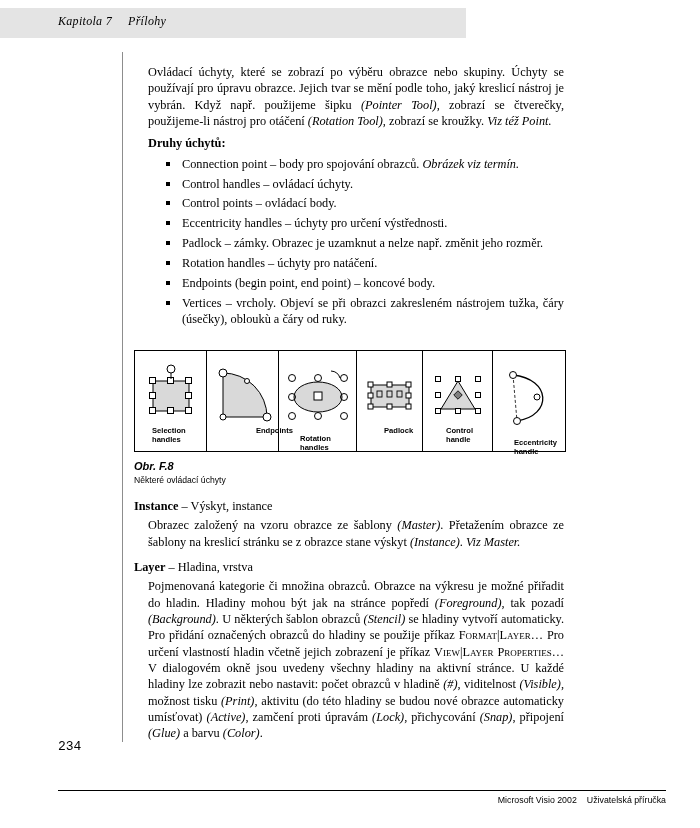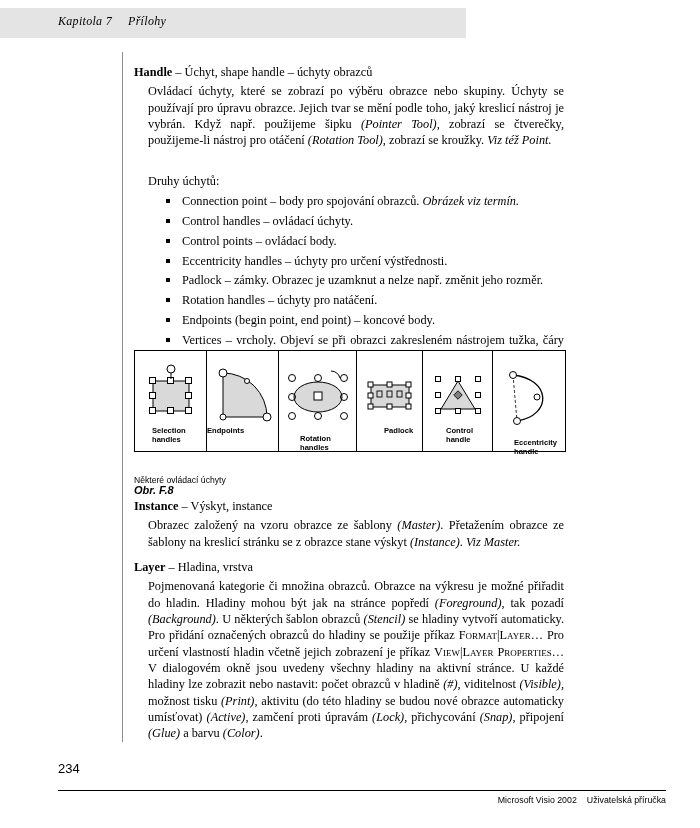--- a/index.html
+++ b/index.html
@@ -67,21 +67,22 @@
   }
   .para {
     margin: 0 0 6px 0;
     text-indent: 0;
     padding-left: 14px;
   }
   .it { font-style: italic; }
 
   .lead {
     padding-left: 14px;
-    margin: 24px 0 4px 0;
+    margin: 6px 0 4px 0;
+    font-weight: bold;
   }
 
   ul.bullets {
     list-style: none;
     margin: 0 0 6px 0;
     padding: 0 0 0 32px;
   }
   ul.bullets li {
     position: relative;
     margin-bottom: 3.5px;
@@ -131,21 +132,20 @@
   }
 
   .obr-num {
     position: absolute;
     left: 134px;
     top: 460px;
     font-family: "Liberation Sans", sans-serif;
     font-style: italic;
     font-weight: bold;
     font-size: 11px;
-    margin-top: 24px;
   }
   .obr-desc {
     position: absolute;
     left: 134px;
     top: 475px;
     font-family: "Liberation Sans", sans-serif;
     font-size: 8.6px;
   }
 
   .after-figure {
@@ -169,23 +169,22 @@
     left: 58px;
     top: 790px;
     width: 608px;
     height: 1px;
     background: #000;
   }
   .page-num {
     position: absolute;
     left: 58px;
     top: 739px;
-    font-family: Liberation Sans, sans-serif;
+    font-family: Liberation Mono, monospace;
     font-size: 13px;
-    margin-top: 22px;
   }
   .footer-right {
     position: absolute;
     right: 34px;
     top: 795px;
     font-family: "Liberation Sans", sans-serif;
     font-size: 8.8px;
   }
   .footer-right .sep { display: inline-block; width: 10px; }
 
@@ -197,23 +196,20 @@
 
 <div class="header-band"></div>
 <div class="header-text">
   <span class="chap-num">Kapitola 7</span><span>Přílohy</span>
 </div>
 
 <div class="left-rule"></div>
 
 <div class="content">
 
-  <div class="term-line">
-    <b>Handle</b><span> – Úchyt, shape handle – úchyty obrazců</span>
-  </div>
 
   <p class="para">
     Ovládací úchyty, které se zobrazí po výběru obrazce nebo skupiny. Úchyty se používají pro
     úpravu obrazce. Jejich tvar se mění podle toho, jaký kreslicí nástroj je vybrán. Když na­př.
     použijeme šipku <span class="it">(Pointer&nbsp;Tool)</span>, zobrazí se čtverečky, použijeme-li nástroj pro otáčení
     <span class="it">(Rotation&nbsp;Tool)</span>, zobrazí se kroužky. <span class="it">Viz též Point.</span>
   </p>
 
   <div class="lead">Druhy úchytů:</div>
 
@@ -321,21 +317,21 @@
       <line x1="20" y1="24" x2="24" y2="70" stroke="#000" stroke-width="0.8" stroke-dasharray="3,2"></line>
       <circle cx="20" cy="24" r="3.5" fill="#ffffff" stroke="#000" stroke-width="1"></circle>
       <circle cx="24" cy="70" r="3.5" fill="#ffffff" stroke="#000" stroke-width="1"></circle>
       <circle cx="44" cy="46" r="3" fill="#ffffff" stroke="#000" stroke-width="1"></circle>
     </svg>
   </div>
 </div>
 
 <div class="fig-caption-row">
   <span style="left:2px;  top:0;  width:62px;padding-left:16px;">Selection<br>handles</span>
-  <span style="left:73px; top:0;  width:86px;">Endpoints</span>
+  <span style="left:73px; top:0;  width:86px;text-align:right;">Endpoints</span>
   <span style="left:166px;top:8px;width:70px;">Rotation<br>handles</span>
   <span style="left:250px;top:0;  width:60px;">Padlock</span>
   <span style="left:312px;top:0;  width:60px;">Control<br>handle</span>
   <span style="left:380px;top:12px;  width:70px;">Eccentricity<br>handle</span>
 </div>
 
 <div class="obr-num">Obr. F.8</div>
 <div class="obr-desc">Některé ovládací úchyty</div>
 
 <div class="after-figure">

